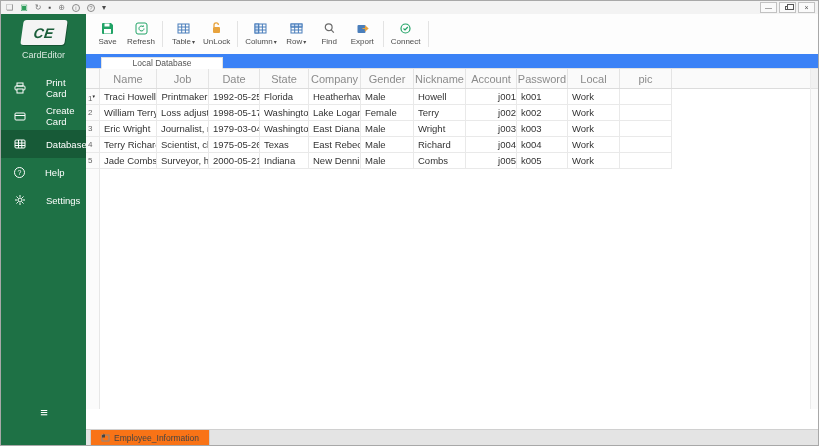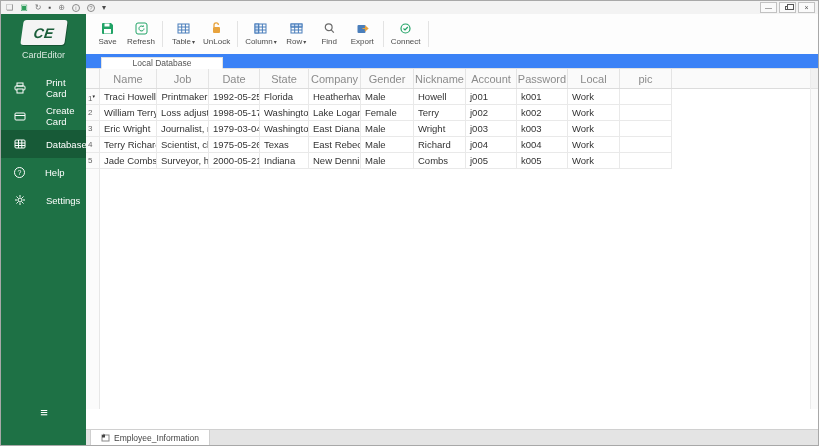--- a/index.html
+++ b/index.html
@@ -49,36 +49,36 @@
   .rownum-strip { position:absolute; left:0; top:0; bottom:0; width:14px; background:#fbfbfb; border-right:1px solid #e7e7e7; }
   .g-header { position:relative; display:flex; height:20px; background:#fafafa; border-bottom:1px solid #dcdcdc; }
   .g-header .hcell { border-right:1px solid #e4e4e4; font-size:11px; color:#8b8b8b; display:flex; align-items:center; justify-content:center; overflow:hidden; white-space:nowrap; }
   .g-header .hfill { flex:1; border-right:none; }
   .g-row { position:relative; display:flex; height:16px; background:#fff; }
   .g-row .cell { border-right:1px solid #e9e9e9; border-bottom:1px solid #e9e9e9; font-size:9.5px; color:#333; line-height:15px; padding-left:4px; overflow:hidden; white-space:nowrap; }
   .g-row .numcell { background:#fbfbfb; padding-left:2px; font-size:8px; color:#666; }
   .g-row .fill { flex:1; border:none; }
   .marker { font-size:5px; vertical-align:3px; color:#222; }
   .c0{width:14px;} .c1{width:57px;} .c2{width:52px;text-align:center;} .c3{width:51px;} .c4{width:49px;}
-  .c5{width:52px;} .c6{width:53px;} .c7{width:52px;} .c8{width:51px;} .c9{width:51px;}
+  .c5{width:52px;} .c6{width:53px;} .c7{width:52px;} .c8{width:51px;text-align:right;} .c9{width:51px;}
   .c10{width:52px;} .c11{width:52px;}
   .vscroll { position:absolute; right:0; top:0; bottom:0; width:8px; background:#fafafa; border-left:1px solid #ebebeb; }
   .vscroll .corner { height:20px; background:#f1f1f1; border-bottom:1px solid #e2e2e2; }
 
   
   .pager { height:22px; margin-top:31px; display:flex; align-items:center; justify-content:flex-end; gap:9px; padding-right:16px; font-size:9px; color:#606266; }
   .pagesize { border:1px solid #dcdfe6; border-radius:3px; height:16px; padding:0 6px; display:flex; align-items:center; gap:5px; cursor:pointer; color:#606266; }
   .pg-nav { display:flex; align-items:center; gap:6px; }
   .pg-arrow { color:#a0a0a0; font-size:10px; cursor:pointer; }
   .pg-input { width:28px; height:15px; border:1px solid #dcdfe6; border-radius:2px; text-align:center; font-size:9px; color:#333; font-family:"Liberation Sans", sans-serif; }
   .goto-btn { background:#21a366; color:#fff; border:none; border-radius:2px; height:16px; padding:0 12px; font-size:9px; cursor:pointer; font-family:"Liberation Sans", sans-serif; }
 
   
   .bottom-bar { position:absolute; left:0; right:0; bottom:0; height:16px; background:#e4e4e4; border-top:1px solid #d0d0d0; display:flex; }
-  .sheet-tab { margin-left:4px; background:#ffffff; border-right:1px solid #cfcfcf; border-left:1px solid #cfcfcf; padding:0 10px; display:flex; align-items:center; gap:4px; font-size:8.5px; color:#444; cursor:pointer; }
+  .sheet-tab { margin-left:4px; background:#f97316; border-right:1px solid #cfcfcf; border-left:1px solid #cfcfcf; padding:0 10px; display:flex; align-items:center; gap:4px; font-size:8.5px; color:#444; cursor:pointer; }
 </style>
 </head>
 <body>
 
 <div class="window">
 
   <div class="titlebar">
     <div class="qa-icons">
       <span class="qi">❏</span>
       <span class="qi green">▣</span>

